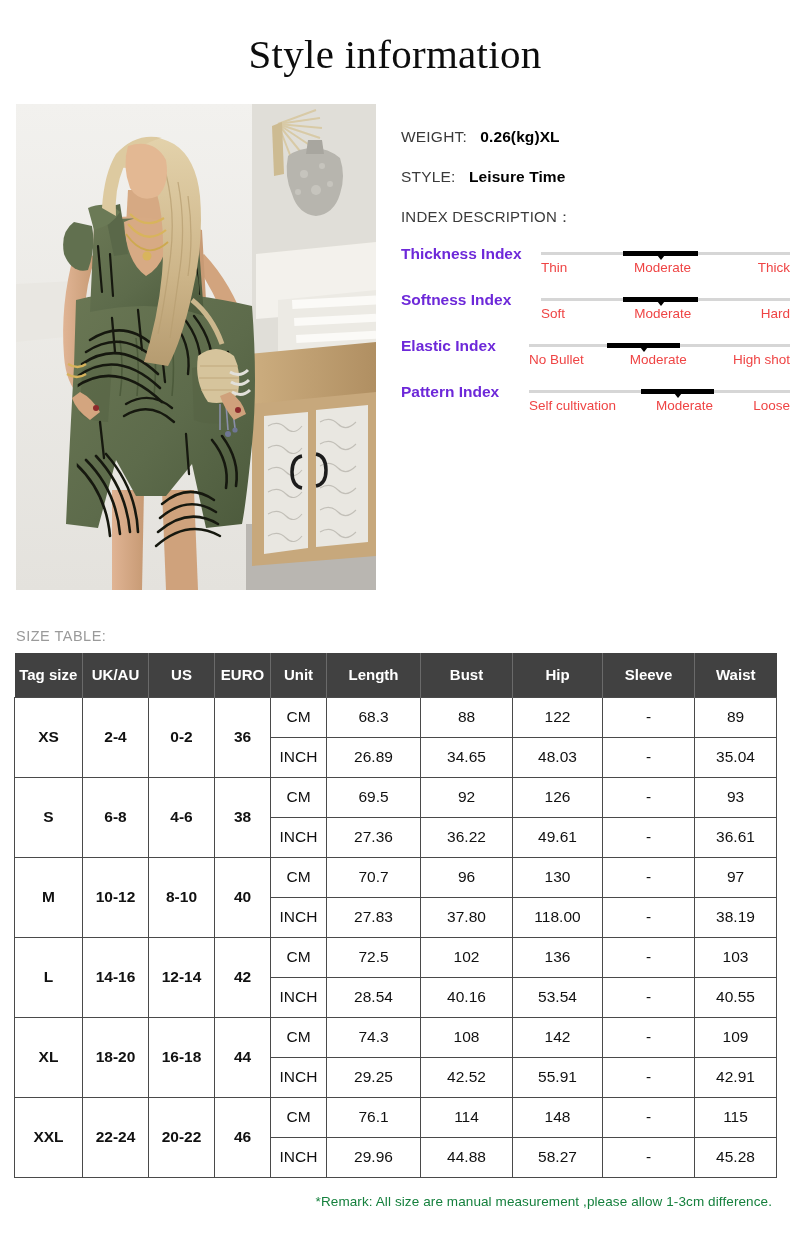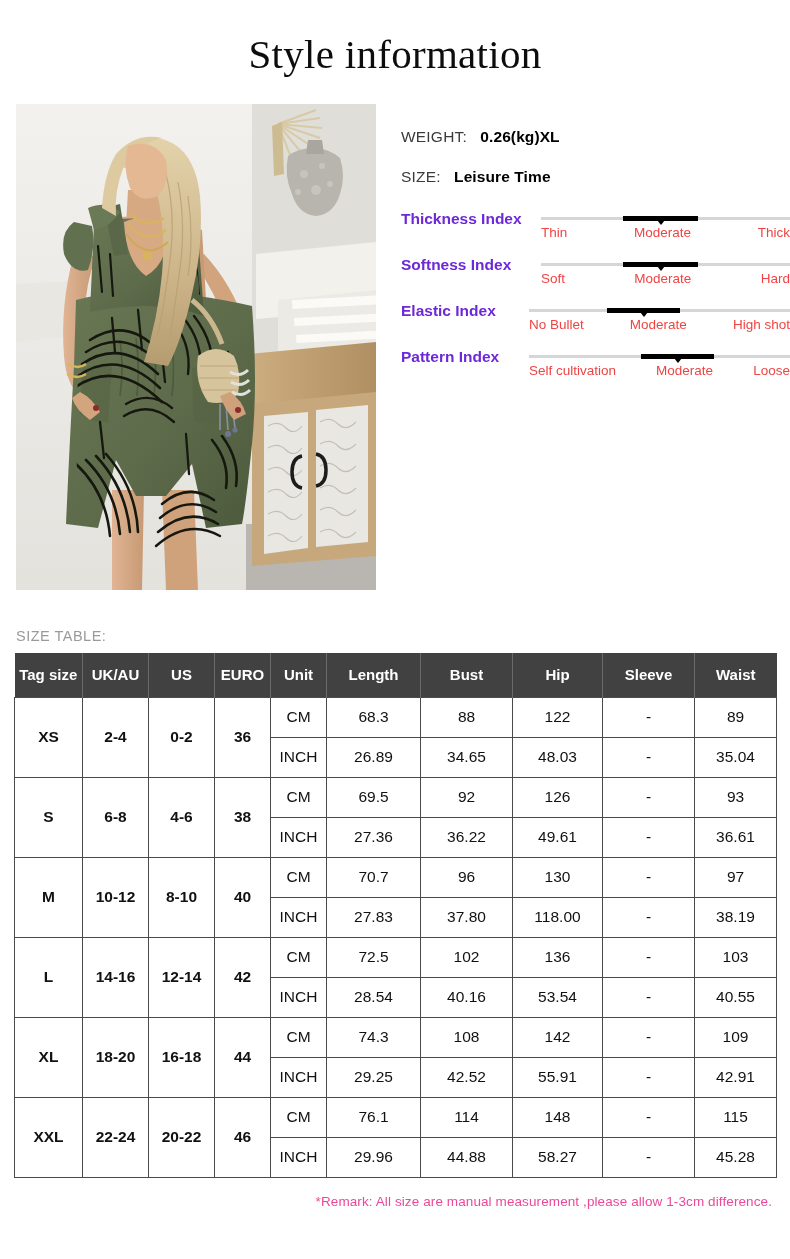--- a/index.html
+++ b/index.html
@@ -160,21 +160,21 @@
   td.unit-col {
     font-size: 13px;
     font-weight: normal;
     color: #1a1a1a;
   }
   td.num { font-size: 15.5px; color: #151515; }
 
   .remark {
     text-align: right;
     font-size: 13.5px;
-    color: #ec4899;
+    color: #15803d;
     margin: 16px 18px 0 0;
     letter-spacing: 0.1px;
   }
 </style>
 </head>
 <body>
 
 <div class="page-title">Style information</div>
 
 <div class="top-section">
@@ -407,24 +407,25 @@
     </svg>
   </div>
 
   <div class="spec-panel">
 
     <div class="spec-row">
       <span class="spec-label">WEIGHT:</span>
       <span class="spec-value">0.26(kg)XL</span>
     </div>
     <div class="spec-row">
-      <span class="spec-label">SIZE:</span>
+      <span class="spec-label">STYLE:</span>
       <span class="spec-value">Leisure Time</span>
     </div>
 
+    <div class="index-title">INDEX DESCRIPTION：</div>
 
     <div class="index-row">
       <div class="index-name w-thick">Thickness Index</div>
       <div class="slider-wrap">
         <div class="slider-track">
           <div class="slider-fill" style="left:33%;width:30%"></div>
           <div class="slider-knob" style="left:48%"></div>
         </div>
         <div class="slider-labels">
           <span>Thin</span>

